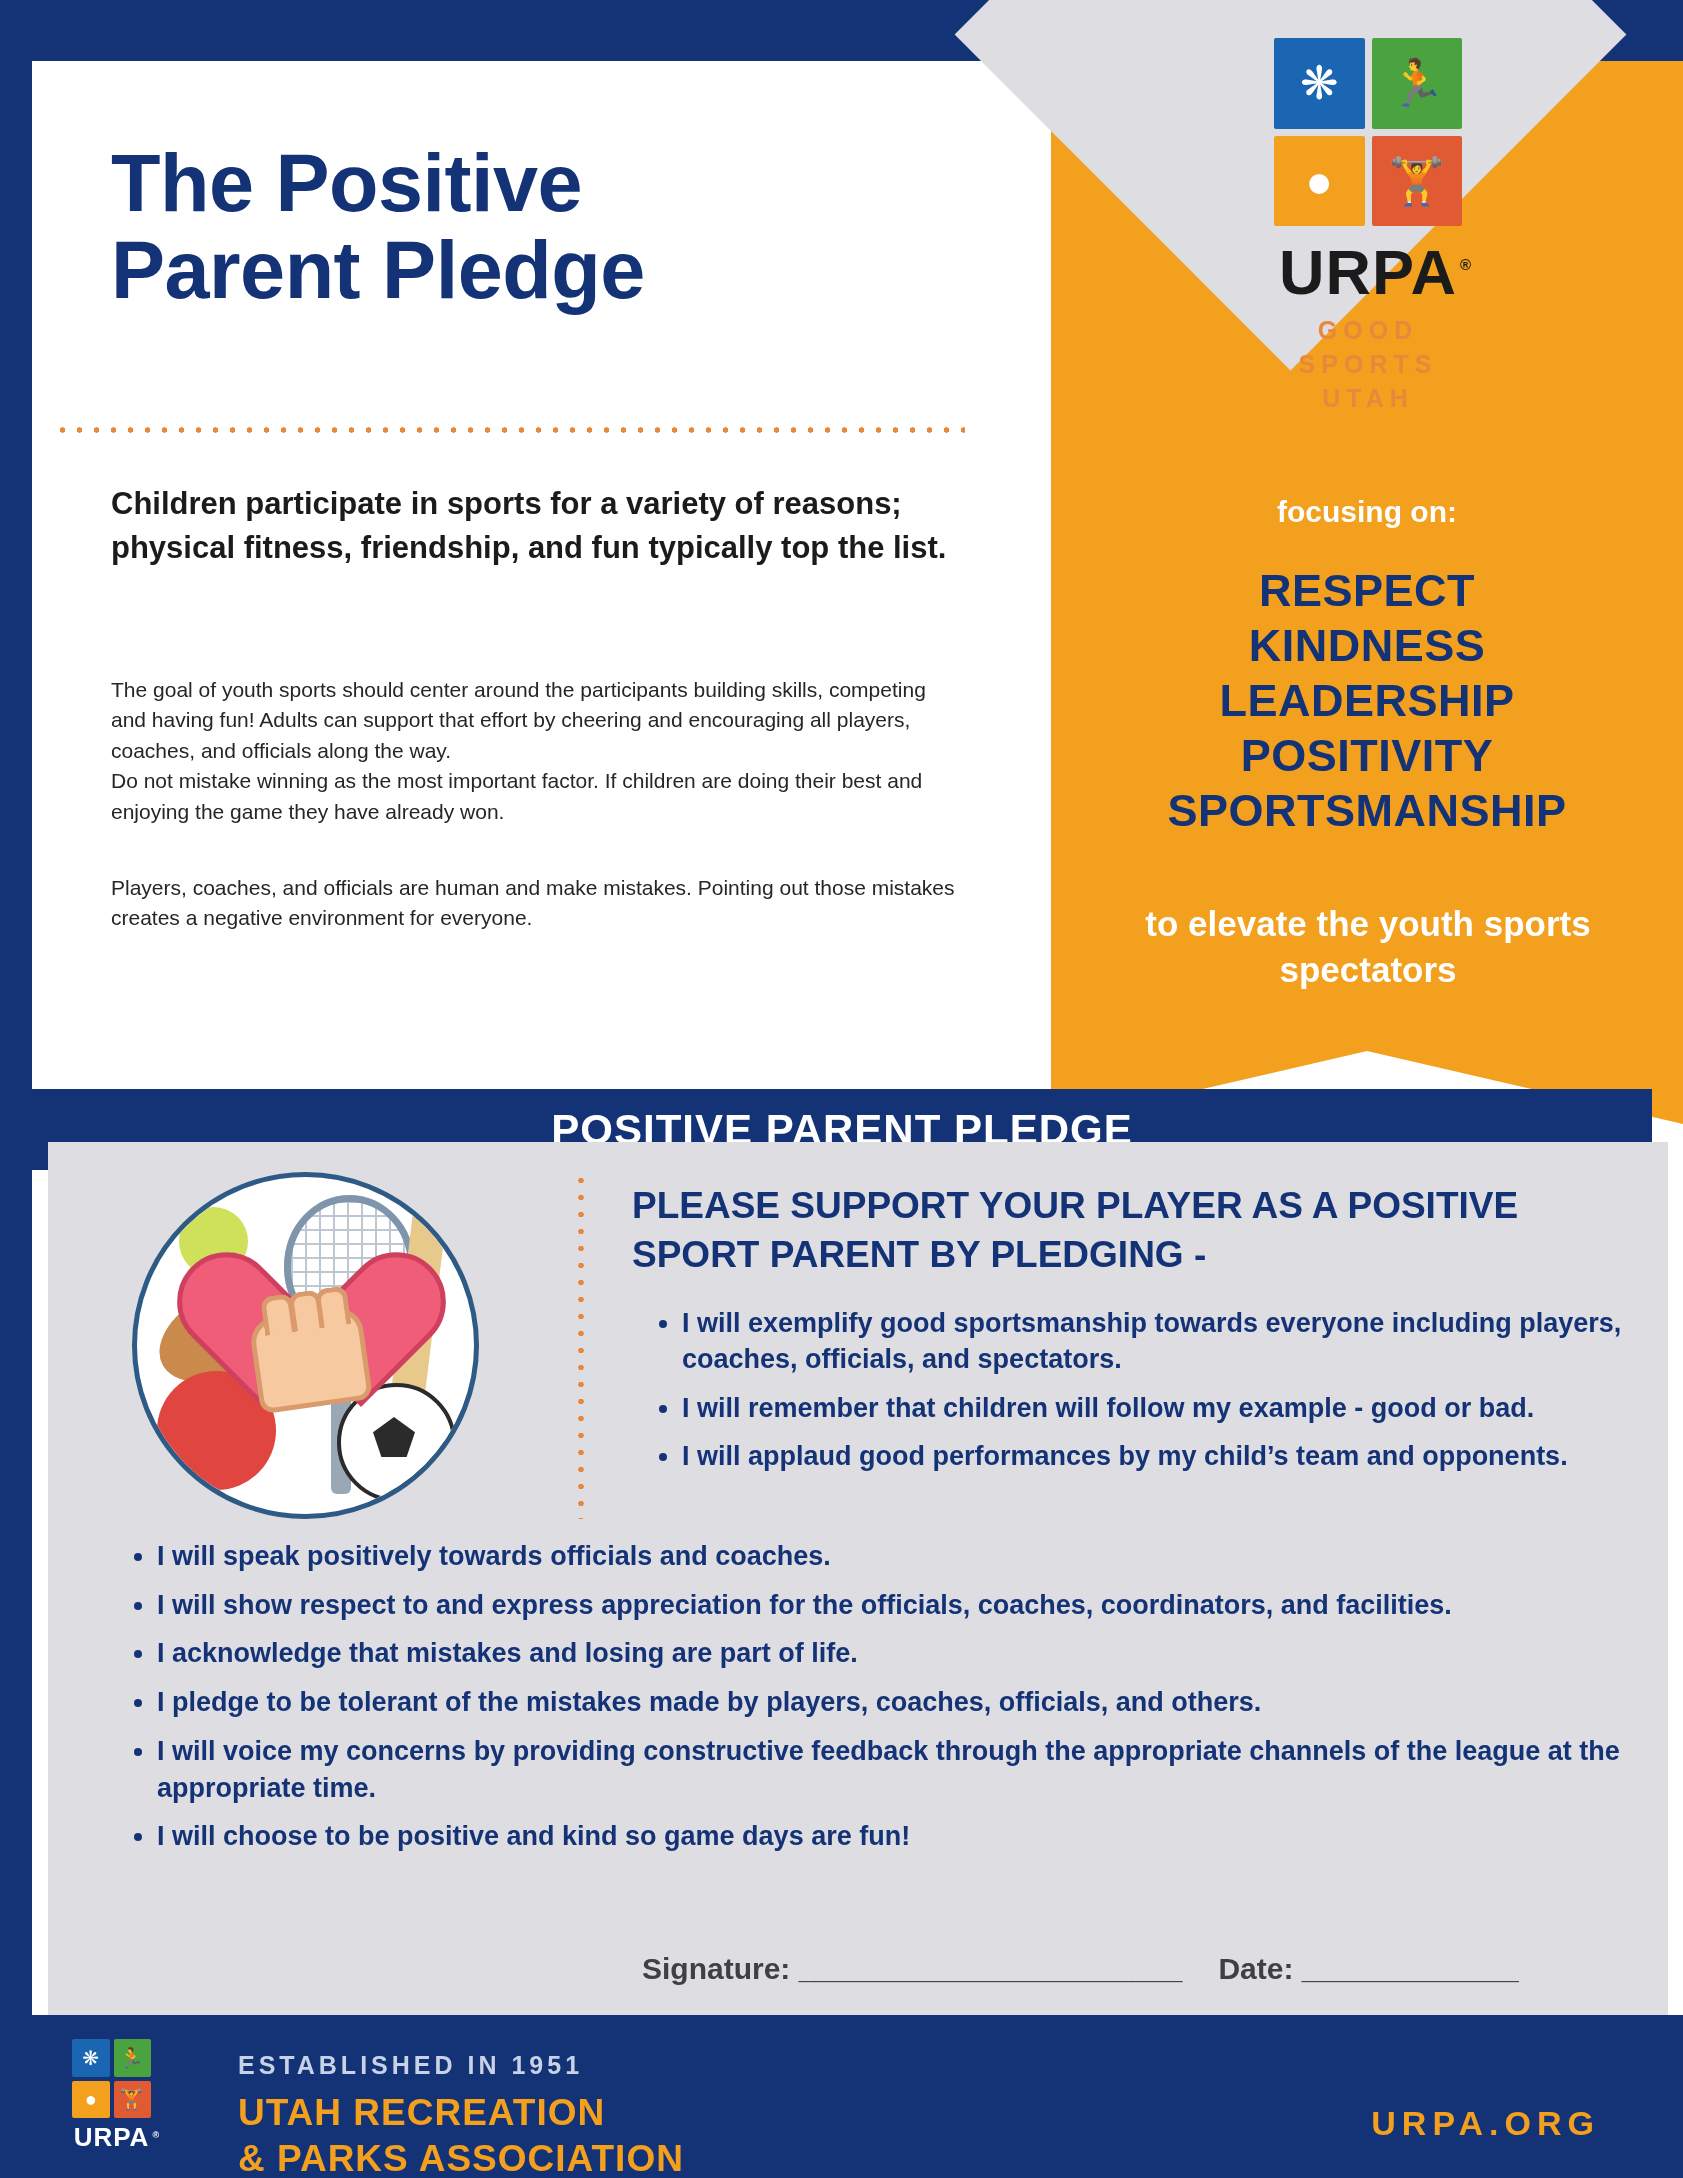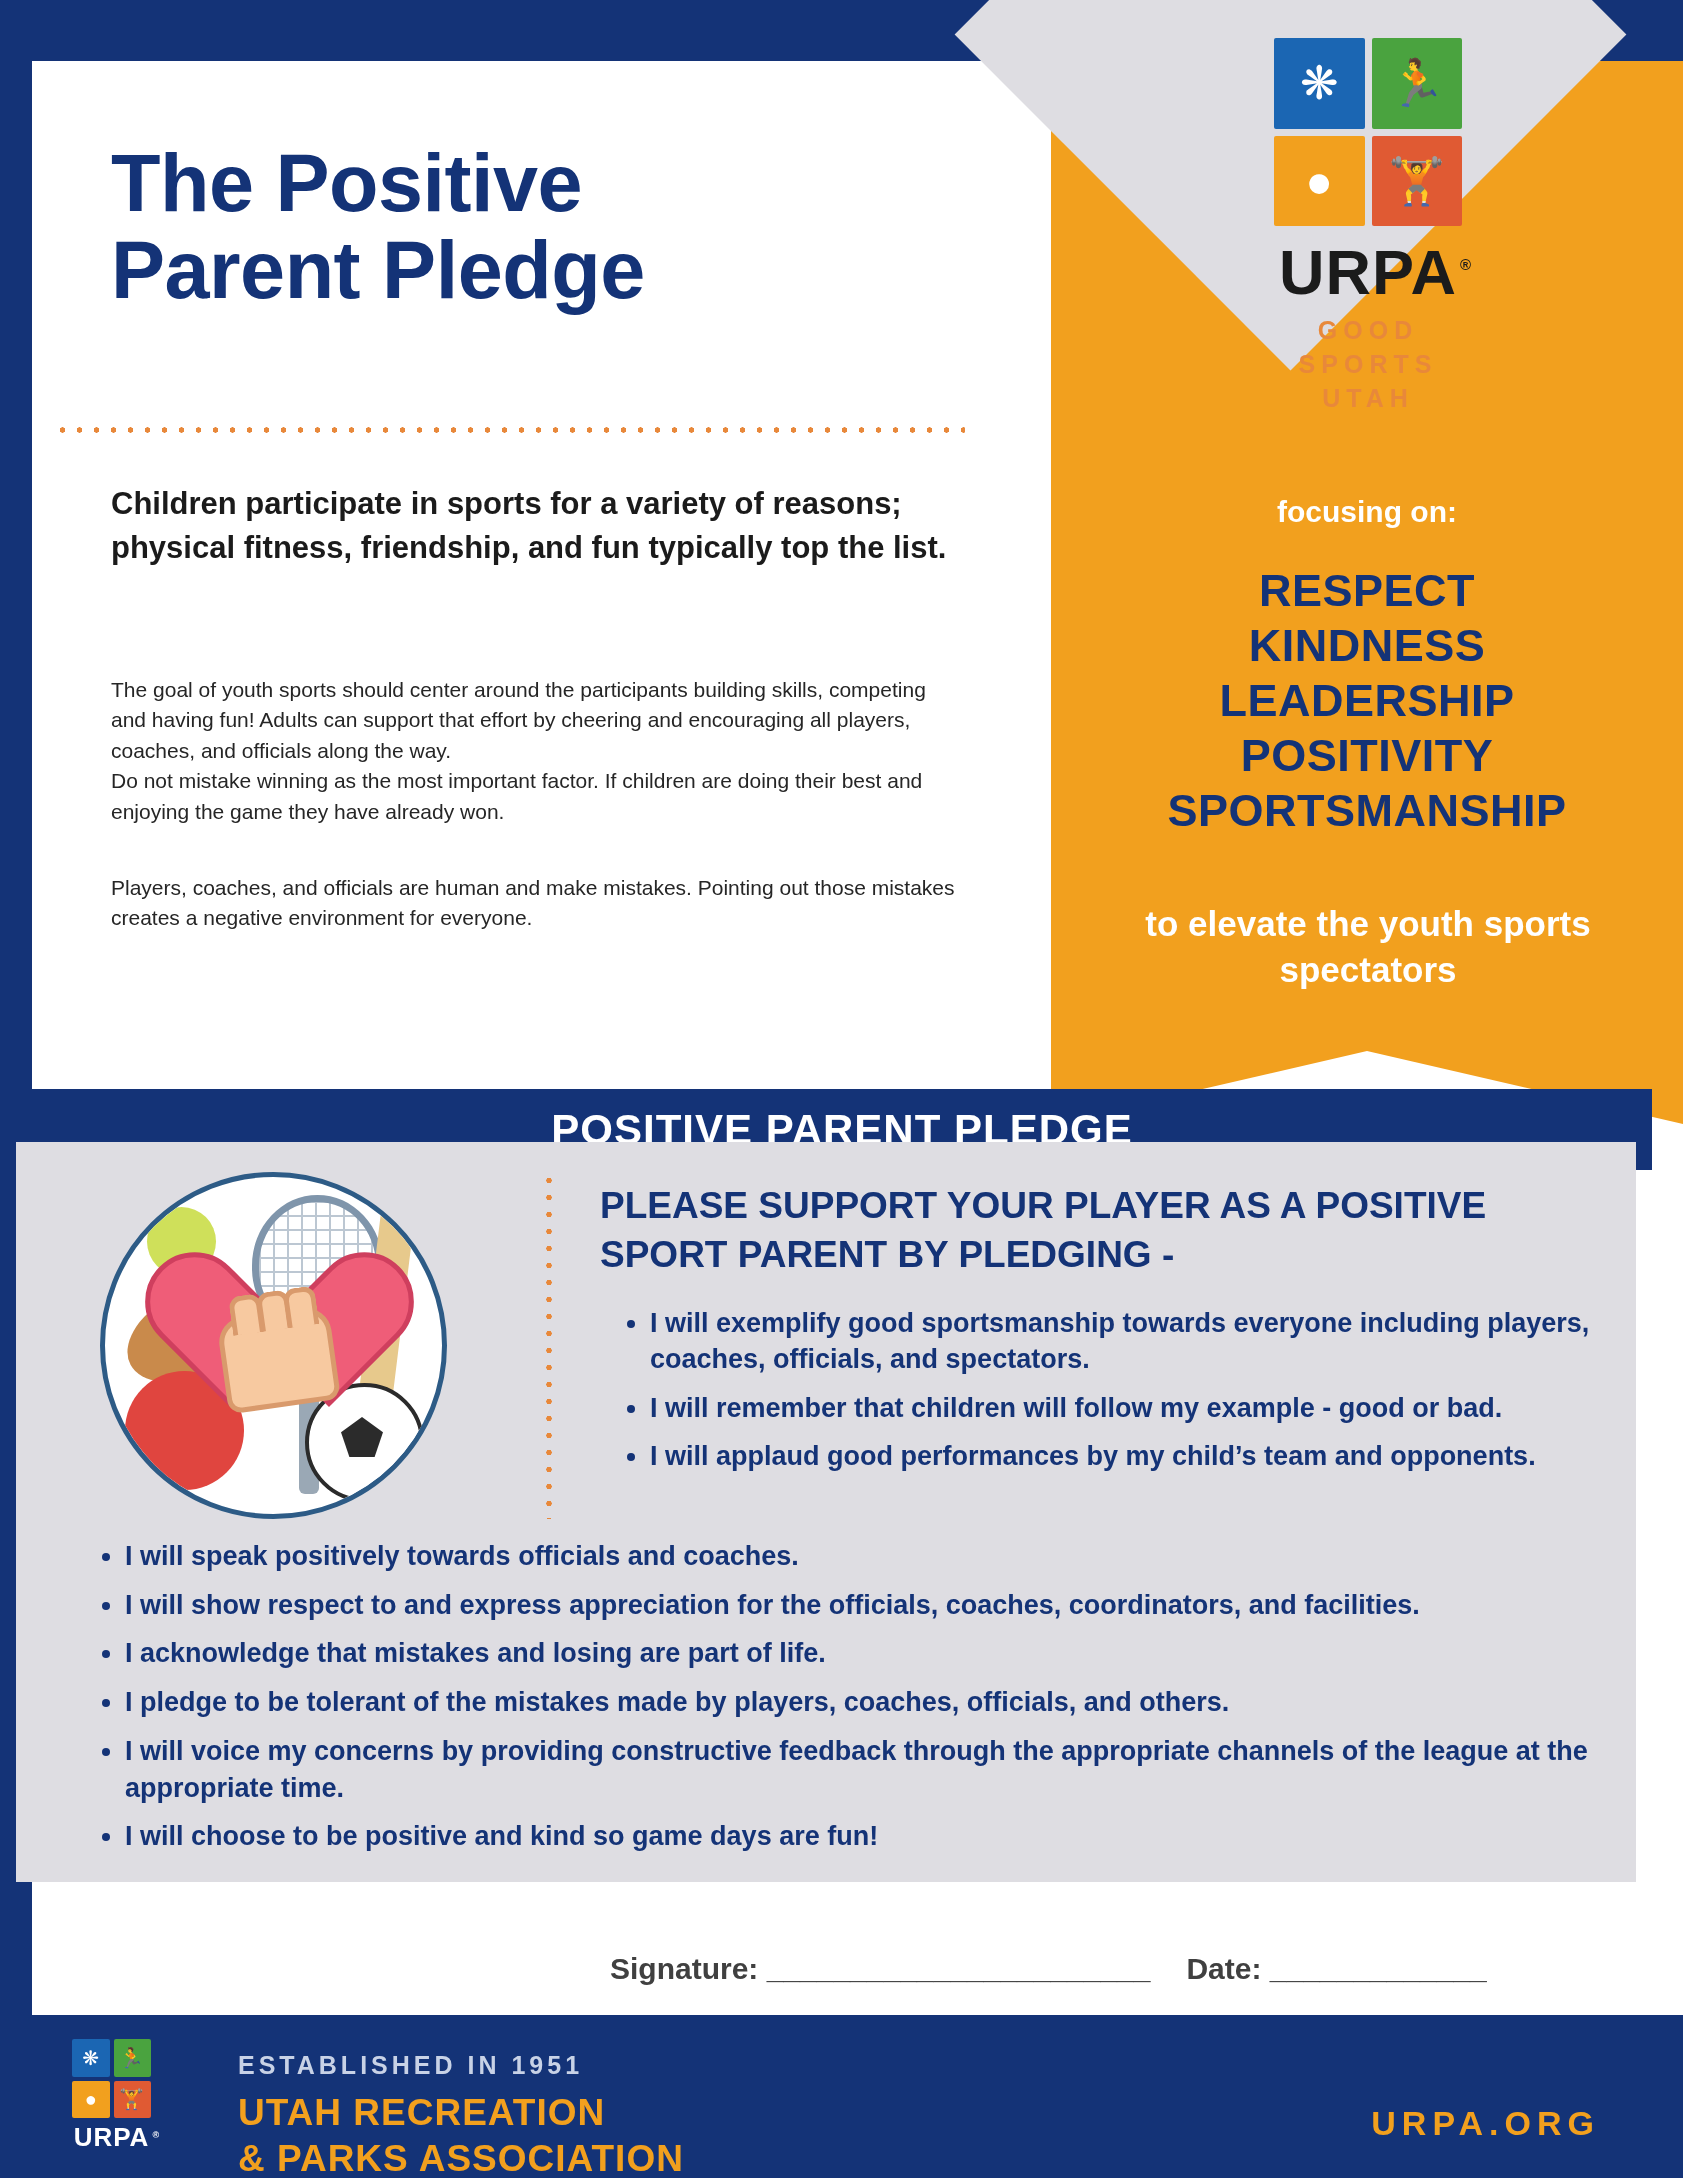--- a/index.html
+++ b/index.html
@@ -194,22 +194,22 @@
     letter-spacing: 1px;
     display: flex;
     align-items: center;
     justify-content: center;
     margin-top: 28px;
   }
 
   
   .pledge-body {
     position: absolute;
-    left: 16px; top: 1142px;
-    width: 1620px; height: 740px;
+    left: 48px; top: 1142px;
+    width: 1620px; height: 1036px;
     background: #dedde2;
   }
   .illustration {
     position: absolute;
     left: 84px; top: 30px;
     width: 347px; height: 347px;
   }
   .circle-bg {
     position: absolute; inset: 0;
     border-radius: 50%;

